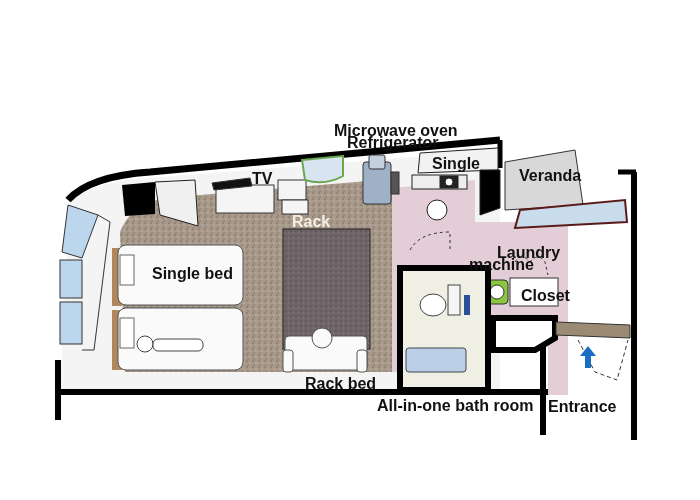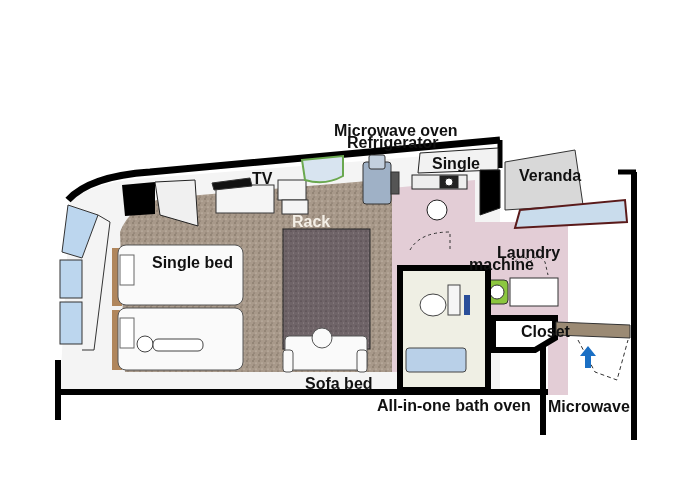--- a/index.html
+++ b/index.html
@@ -134,19 +134,19 @@
     <circle cx="322" cy="338" r="10"></circle>
   </g>
 </svg>
 
 <div class="lbl" style="left:334px;top:124px;">Microwave oven</div>
 <div class="lbl" style="left:340px;top:136px;padding-left:7px;">Refrigerator</div>
 <div class="lbl" style="left:432px;top:157px;">Single</div>
 <div class="lbl" style="left:519px;top:169px;text-align:center;">Veranda</div>
 <div class="lbl" style="left:252px;top:172px;">TV</div>
 <div class="lbl white" style="left:292px;top:215px;">Rack</div>
-<div class="lbl" style="left:152px;top:256px;text-align:right;">Single bed</div>
+<div class="lbl" style="left:152px;top:267px;text-align:right;">Single bed</div>
 <div class="lbl" style="left:471px;top:246px;margin-left:26px;">Laundry</div>
 <div class="lbl" style="left:469px;top:258px;">machine</div>
-<div class="lbl" style="left:521px;top:289px;margin-top:36px;">Closet</div>
-<div class="lbl" style="left:305px;top:377px;">Sofa bed</div>
-<div class="lbl" style="left:377px;top:399px;">All-in-one bath oven</div>
-<div class="lbl" style="left:548px;top:400px;">Microwave</div>
+<div class="lbl" style="left:521px;top:289px;">Closet</div>
+<div class="lbl" style="left:305px;top:377px;">Rack bed</div>
+<div class="lbl" style="left:377px;top:399px;">All-in-one bath room</div>
+<div class="lbl" style="left:548px;top:400px;">Entrance</div>
 
 </body></html>

